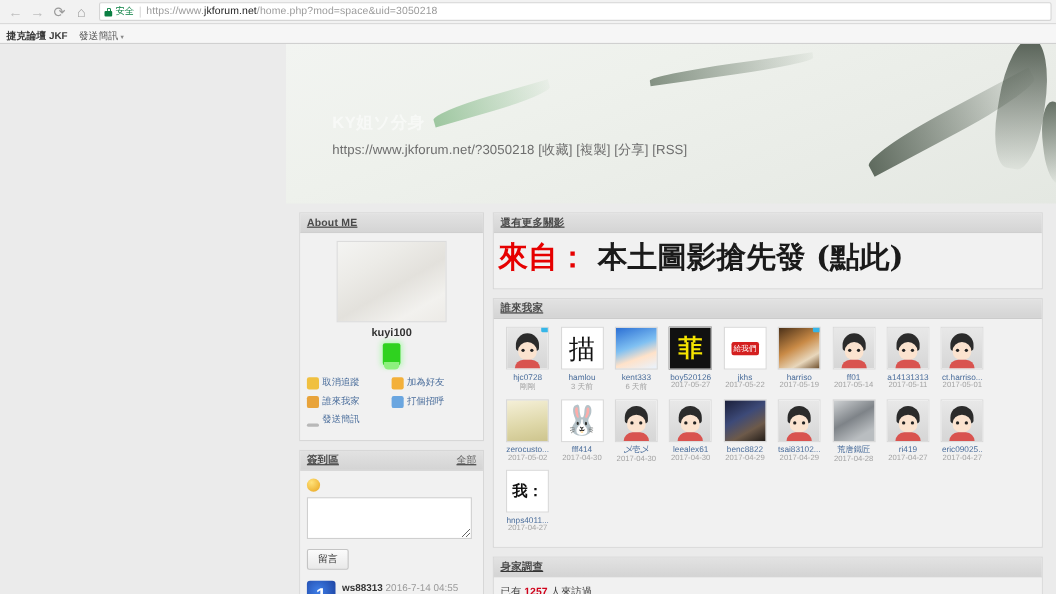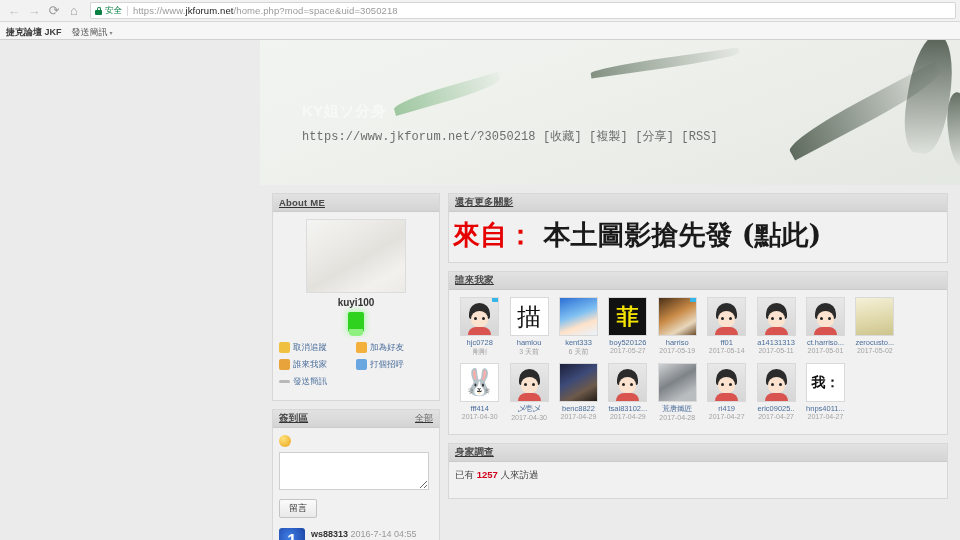--- a/index.html
+++ b/index.html
@@ -47,21 +47,21 @@
   .l3{width:170px;height:22px;left:520px;top:60px;
       background:linear-gradient(100deg,rgba(40,55,40,.85),rgba(120,140,120,.05));transform:rotate(-28deg);}
   .l4{width:42px;height:120px;left:648px;top:-6px;
       background:linear-gradient(170deg,rgba(35,48,35,.9),rgba(120,140,120,.05));
       transform:rotate(9deg);border-radius:50% 50% 40% 40%;}
   .l5{width:26px;height:75px;left:688px;top:52px;
       background:linear-gradient(180deg,rgba(40,55,40,.8),rgba(130,150,130,.05));
       transform:rotate(-7deg);border-radius:50% 50% 40% 40%;}
   .banner-title{position:absolute;left:42px;top:62px;font-size:15px;font-weight:bold;
                 color:#ffffff;opacity:.55;letter-spacing:.5px;}
-  .banner-url{position:absolute;left:42px;top:88px;font-size:12px;color:#6d6d6d;letter-spacing:.1px;font-family:Liberation Mono, monospace;}
+  .banner-url{position:absolute;left:42px;top:88px;font-size:12px;color:#6d6d6d;letter-spacing:.1px;}
   .banner-url .lnk{color:#6d6d6d;}
 
   .cols{display:flex;padding:8px 12px 0 12px;box-sizing:border-box;width:700px;}
   .left-col{width:168px;flex:none;}
   .right-col{flex:1;margin-left:8px;}
 
   .block{background:#f1f1f1;border:1px solid #d7d7d7;margin-bottom:8px;}
   .block-hd{height:17px;background:linear-gradient(#e2e2e2,#d4d4d4);border-bottom:1px solid #cbcbcb;
             display:flex;align-items:center;justify-content:space-between;padding:0 6px;text-decoration:underline;}
   .block-hd h3{margin:0;font-size:9.5px;font-weight:bold;color:#4a4a4a;letter-spacing:.2px;}
@@ -71,21 +71,21 @@
   
   .avatar-wrap{display:flex;justify-content:center;}
   .avatar{width:98px;height:72px;border:1px solid #dcdcdc;
     background:linear-gradient(150deg,#f4f4f2 0%,#ecebe7 30%,#e3e1dc 55%,#f2f1ee 80%,#eceae6 100%);}
   .uname{text-align:center;font-size:10px;font-weight:bold;color:#333;margin-top:4px;}
   .medal{width:16px;height:20px;margin:4px auto 0;background:#2fd21f;border-radius:2px;
          box-shadow:0 0 5px 2px rgba(120,255,120,.45);position:relative;}
   .medal:after{content:"";position:absolute;bottom:-4px;left:1px;width:14px;height:7px;
                background:#8ef07e;border-radius:0 0 4px 4px;}
   .links{margin-top:10px;display:flex;flex-wrap:wrap;}
-  .link-item{width:50%;display:flex;align-items:flex-start;margin-bottom:5px;}
+  .link-item{width:50%;display:flex;align-items:flex-end;margin-bottom:5px;}
   .li-ico{width:11px;height:11px;border-radius:2px;margin-right:3px;flex:none;}
   .li-tx{font-size:8.5px;color:#4a6d9b;white-space:nowrap;}
   .link-item.full{width:100%;}
 
   
   .smiley{width:12px;height:12px;border-radius:50%;background:radial-gradient(circle at 35% 30%,#ffe27a,#e8a31c);
           margin-bottom:5px;}
   .ta{width:144px;height:32px;background:#fff;border:1px solid #cfcfcf;}
   .btn{margin-top:6px;display:inline-block;font-size:9px;padding:2px 9px;color:#333;
        background:linear-gradient(#fbfbfb,#e9e9e9);border:1px solid #c4c4c4;border-radius:2px;}
@@ -293,20 +293,27 @@
                     <div class="vdt">6 天前</div>
                   </div>
                   <div class="vitem">
                     <div class="vav av-boy">
                       <span>菲</span>
                     </div>
                     <div class="vnm">boy520126</div>
                     <div class="vdt">2017-05-27</div>
                   </div>
                   <div class="vitem">
+                    <div class="vav av-jkhs">
+                      <span class="bubble">給我們</span>
+                    </div>
+                    <div class="vnm">jkhs</div>
+                    <div class="vdt">2017-05-22</div>
+                  </div>
+                  <div class="vitem">
                     <div class="vav av-zero">
                       <span class="online-dot"></span>
                     </div>
                     <div class="vnm">harriso</div>
                     <div class="vdt">2017-05-19</div>
                   </div>
                   <div class="vitem">
                     <div class="vav">
                       <span class="face"></span>
                       <span class="shirt"></span>
@@ -345,20 +352,29 @@
                     <div class="vnm">fff414</div>
                     <div class="vdt">2017-04-30</div>
                   </div>
                   <div class="vitem">
                     <div class="vav">
                       <span class="face"></span>
                       <span class="shirt"></span>
                       <span class="eyes"></span>
                     </div>
                     <div class="vnm">乄壱乄</div>
+                    <div class="vdt">2017-04-30</div>
+                  </div>
+                  <div class="vitem">
+                    <div class="vav">
+                      <span class="face"></span>
+                      <span class="shirt"></span>
+                      <span class="eyes"></span>
+                    </div>
+                    <div class="vnm">leealex61</div>
                     <div class="vdt">2017-04-30</div>
                   </div>
                   <div class="vitem">
                     <div class="vav av-benc"></div>
                     <div class="vnm">benc8822</div>
                     <div class="vdt">2017-04-29</div>
                   </div>
                   <div class="vitem">
                     <div class="vav">
                       <span class="face"></span>

